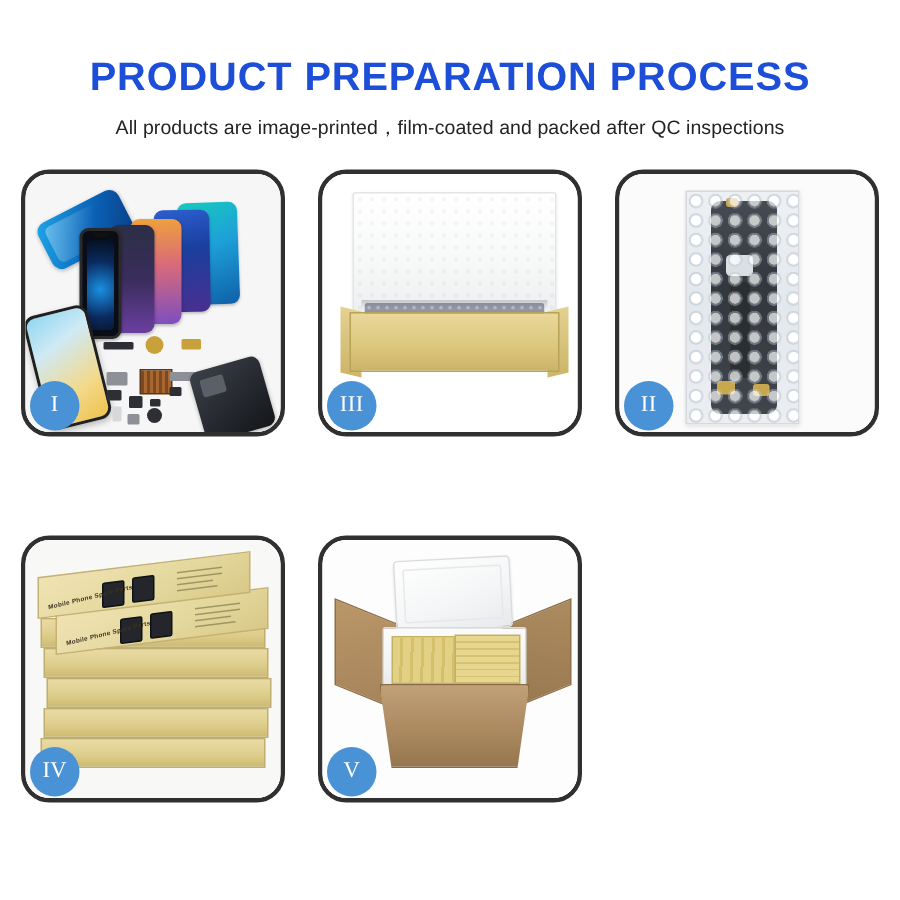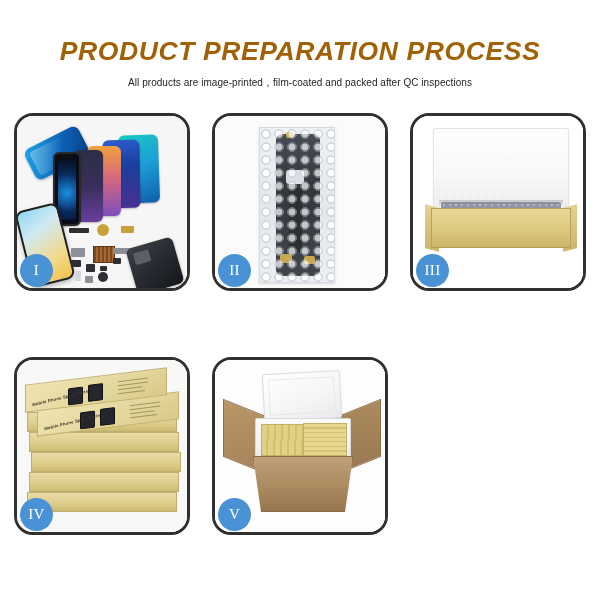--- a/index.html
+++ b/index.html
@@ -28,29 +28,28 @@
     top: 0;
     width: 600px;
     text-align: center;
   }
   .title {
     margin: 0;
     padding-top: 36px;
     font-size: 26.5px;
     font-weight: 700;
     letter-spacing: 0.6px;
-    color: #a16207;
+    color: #1d4ed8;
     font-family: "Liberation Sans", sans-serif;
     white-space: nowrap;
-    font-style: italic;
   }
   .subtitle {
     margin: 0;
     padding-top: 9px;
-    font-size: 10px;
+    font-size: 13px;
     font-weight: 400;
     letter-spacing: 0.05px;
     color: #232323;
     font-family: "Liberation Sans", sans-serif;
     white-space: nowrap;
   }
 
   
   .grid {
     position: absolute;
@@ -362,43 +361,43 @@
           <div class="pt grey" style="left:44px; top:24px; width:18px; height:6px;"></div>
           <div class="pt" style="left:44px; top:34px; width:8px;  height:6px;"></div>
           <div class="backplate"></div>
         </div>
       </div>
       <div class="badge">I</div>
     </div>
 
     <div class="panel">
       <div class="panel-inner">
+        <div class="p3-bg"></div>
+        <div class="foamsheet"></div>
+        <div class="box3-lipL"></div>
+        <div class="box3-lipR"></div>
+        <div class="box3-foam-grey"></div>
+        <div class="box3-inner-shadow"></div>
+        <div class="box3-body"></div>
+      </div>
+      <div class="badge">III</div>
+    </div>
+
+    <div class="panel">
+      <div class="panel-inner">
         <div class="p2-bg"></div>
         <div class="bubblepack">
           <div class="flexpart"></div>
           <div class="gold-tab" style="left:20px; top:126px; width:12px; height:9px;"></div>
           <div class="gold-tab" style="left:44px; top:128px; width:11px; height:8px;"></div>
           <div class="gold-tab" style="left:26px; top:4px;  width:8px;  height:6px;"></div>
           <div class="bubble-overlay"></div>
         </div>
       </div>
       <div class="badge">II</div>
-    </div>
-
-    <div class="panel">
-      <div class="panel-inner">
-        <div class="p3-bg"></div>
-        <div class="foamsheet"></div>
-        <div class="box3-lipL"></div>
-        <div class="box3-lipR"></div>
-        <div class="box3-foam-grey"></div>
-        <div class="box3-inner-shadow"></div>
-        <div class="box3-body"></div>
-      </div>
-      <div class="badge">III</div>
     </div>
 
     <div class="panel">
       <div class="panel-inner">
         <div class="p4-bg"></div>
         <div class="stack">
 
           <div class="sbox" style="left:4px;  top:118px; width:150px; height:20px;"></div>
           <div class="sbox" style="left:6px;  top:98px;  width:150px; height:20px;"></div>
           <div class="sbox" style="left:8px;  top:78px;  width:150px; height:20px;"></div>

